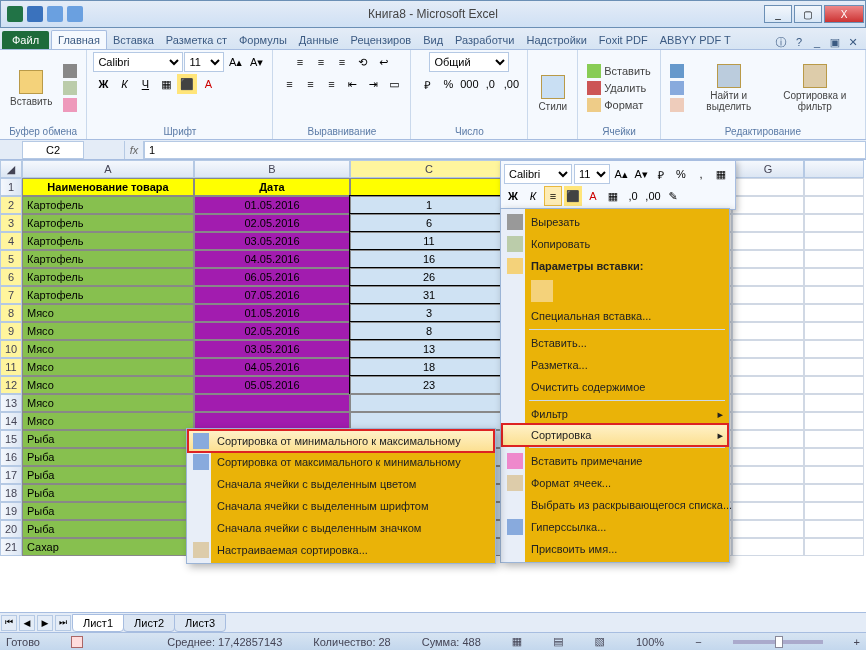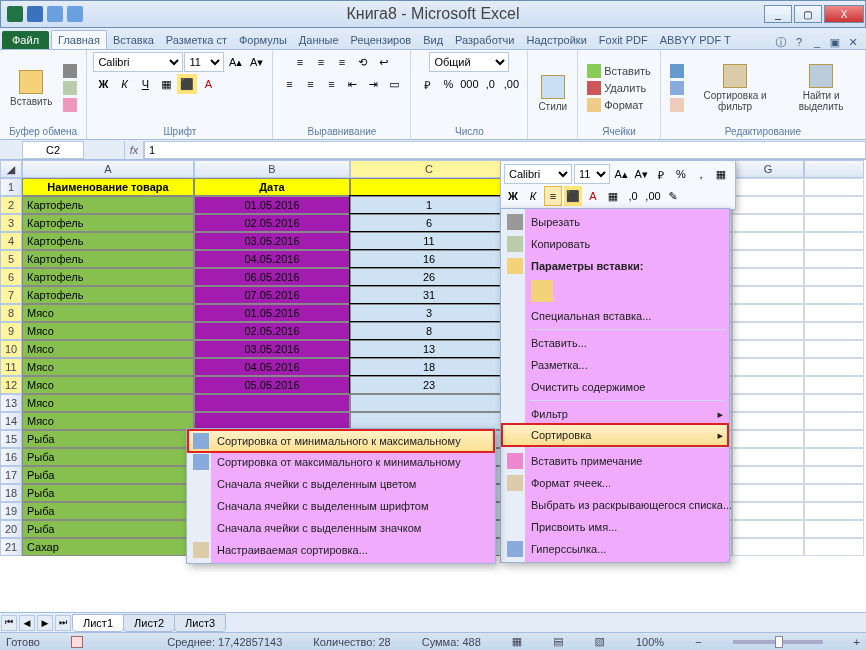--- a/index.html
+++ b/index.html
@@ -2,21 +2,21 @@
 <html><head>
 <meta charset="utf-8">
 <style>
 * { margin:0; padding:0; box-sizing:border-box; font-family:"Segoe UI",Tahoma,sans-serif; font-size:11px; }
 body { background:#fff; width:866px; height:650px; overflow:hidden; position:relative; }
 
 
 .titlebar { height:28px; background:linear-gradient(#e4ecf7,#cfe0f4); display:flex; align-items:center; border:1px solid #6b8fb5; position:relative; }
 .titlebar .qat { display:flex; gap:4px; padding:0 6px; align-items:center; }
 .titlebar .qat-ico { width:16px; height:16px; background:#5b8fd6; border-radius:2px; }
-.titlebar .title { position:absolute; left:50%; transform:translateX(-50%); font-size:16px; color:#444; }
+.titlebar .title { position:absolute; left:50%; transform:translateX(-50%); font-size:12px; color:#444; }
 .titlebar .winbtns { margin-left:auto; display:flex; }
 .titlebar .wb { width:28px; height:18px; border:1px solid #6b8fb5; margin:0 1px; background:linear-gradient(#f3f7fc,#d9e7f6); display:flex; align-items:center; justify-content:center; font-size:10px; }
 .titlebar .wb.close { background:linear-gradient(#e88,#c33); color:#fff; width:40px; }
 
 
 .ribbon-tabs { height:22px; background:linear-gradient(#e4ecf7,#d6e4f3); display:flex; align-items:flex-end; border-bottom:1px solid #a7bde0; padding-left:2px; }
 .ribbon-tabs .file { background:#1e6b3a; color:#fff; padding:3px 10px; border-radius:2px 2px 0 0; margin-right:2px; }
 .ribbon-tabs .tab { padding:3px 6px; color:#3b5a82; cursor:pointer; }
 .ribbon-tabs .tab.active { background:#f5f9fe; border:1px solid #a7bde0; border-bottom:none; border-radius:2px 2px 0 0; }
 .ribbon-tabs .help { margin-left:auto; display:flex; gap:4px; padding-right:6px; align-items:center; }
@@ -57,21 +57,21 @@
 .cell.blu { background:#cfe2f3; }
 .emptycell { border:1px solid #d0d8e4; height:18px; }
 
 
 .minitoolbar { position:absolute; left:500px; top:0px; width:236px; background:#f5f9fe; border:1px solid #a7bde0; box-shadow:2px 2px 6px rgba(0,0,0,.25); padding:2px; }
 .minitoolbar .row { display:flex; gap:2px; align-items:center; padding:1px; }
 .minitoolbar .mtb { height:20px; min-width:18px; border:1px solid transparent; display:flex; align-items:center; justify-content:center; font-size:11px; }
 .minitoolbar .mtb.sel { background:#fdecb5; border-color:#e9b93e; }
 
 
-.ctxmenu { position:absolute; background:#f0abfc; border:1px solid #9bb4d6; box-shadow:3px 3px 8px rgba(0,0,0,.3); padding:2px; }
+.ctxmenu { position:absolute; background:#eab308; border:1px solid #9bb4d6; box-shadow:3px 3px 8px rgba(0,0,0,.3); padding:2px; }
 .ctxmenu .mi { display:flex; align-items:center; height:22px; padding:0 18px 0 28px; font-size:11px; color:#222; position:relative; white-space:nowrap; }
 .ctxmenu .mi.hl { background:linear-gradient(#fff1c7,#fce092); border:1px solid #e9b93e; margin:-1px; }
 .ctxmenu .mi.hl-red { outline:2px solid #d22; outline-offset:-1px; }
 .ctxmenu .mi .ci { position:absolute; left:4px; width:16px; height:16px; background:#e8b; }
 .ctxmenu .mi .arrow { position:absolute; right:4px; }
 .ctxmenu .sep { height:1px; background:#cad9ec; margin:2px 2px 2px 26px; }
 .ctxmenu .iconstrip { position:absolute; left:0; top:0; bottom:0; width:24px; background:#e8eef8; }
 
 
 .ctx1 { left:500px; top:48px; width:230px; }
@@ -244,26 +244,26 @@
             <div class="si" style="background:#69c"></div>
           </div>
         <div class="sb">
             <div class="si" style="background:#8ad"></div>
           </div>
         <div class="sb">
             <div class="si" style="background:#ecb"></div>
           </div>
       </div>
       <div class="bigbtn">
+        <div class="ico" style="background:#bcd"></div>
+        <div class="lbl">Найти и выделить</div>
+      </div>
+      <div class="bigbtn">
         <div class="ico" style="background:#dca"></div>
         <div class="lbl">Сортировка и фильтр</div>
-      </div>
-      <div class="bigbtn">
-        <div class="ico" style="background:#bcd"></div>
-        <div class="lbl">Найти и выделить</div>
       </div>
     </div>
     <div class="group-label">Редактирование</div>
   </div>
 </div>
 
 <div class="formulabar">
   <input class="namebox" value="C2" style="">
   <div class="fxlabel">fx</div>
   <input class="formulainput" value="1" style="">
@@ -569,25 +569,25 @@
         <span>Вставить примечание</span>
       </div>
     <div class="mi">
         <div class="ci" style="background:#dca"></div>
         <span>Формат ячеек...</span>
       </div>
     <div class="mi">
         <span>Выбрать из раскрывающегося списка...</span>
       </div>
     <div class="mi">
-        <span>Присвоить имя...</span>
-      </div>
-    <div class="mi">
         <div class="ci" style="background:#8ad"></div>
         <span>Гиперссылка...</span>
+      </div>
+    <div class="mi">
+        <span>Присвоить имя...</span>
       </div>
   </div>
 
   <div class="ctxmenu ctx2">
     <div class="iconstrip"></div>
     <div class="mi hl hl-red">
         <div class="ci" style="background:#8ad"></div>
         <span>Сортировка от минимального к максимальному</span>
       </div>
     <div class="mi">

